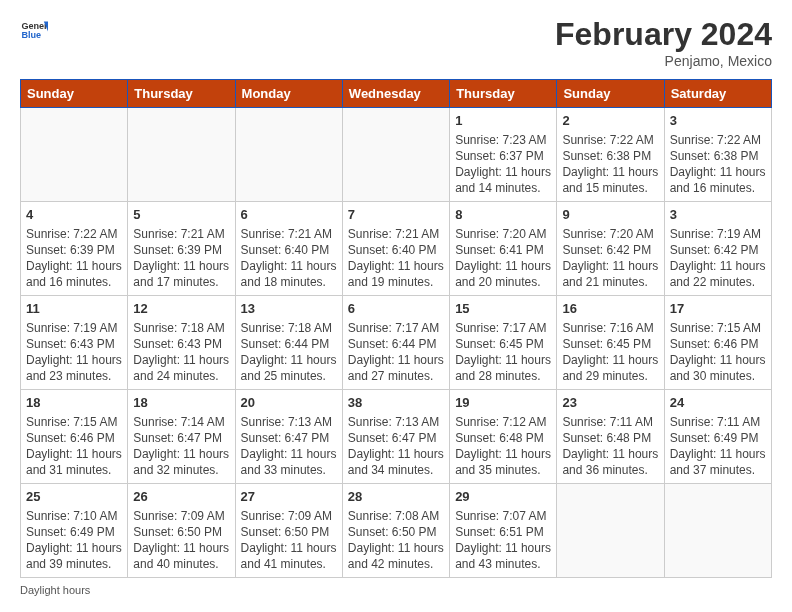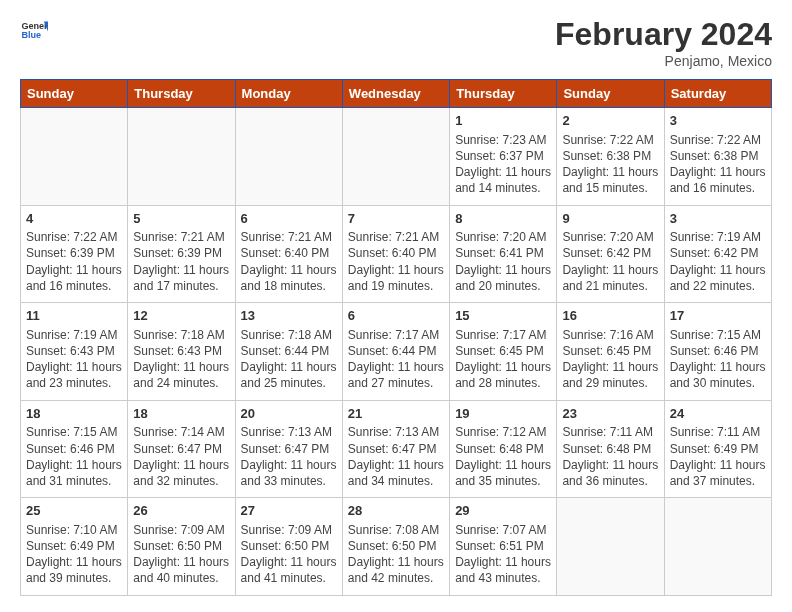--- a/index.html
+++ b/index.html
@@ -209,21 +209,21 @@
           </td>
           <td>
             <span class="day-number">18</span>
             <div class="day-info">Sunrise: 7:14 AM<br>Sunset: 6:47 PM<br>Daylight: 11 hours<br>and 32 minutes.</div>
           </td>
           <td>
             <span class="day-number">20</span>
             <div class="day-info">Sunrise: 7:13 AM<br>Sunset: 6:47 PM<br>Daylight: 11 hours<br>and 33 minutes.</div>
           </td>
           <td>
-            <span class="day-number">21</span>
+            <span class="day-number">38</span>
             <div class="day-info">Sunrise: 7:13 AM<br>Sunset: 6:47 PM<br>Daylight: 11 hours<br>and 34 minutes.</div>
           </td>
           <td>
             <span class="day-number">19</span>
             <div class="day-info">Sunrise: 7:12 AM<br>Sunset: 6:48 PM<br>Daylight: 11 hours<br>and 35 minutes.</div>
           </td>
           <td>
             <span class="day-number">23</span>
             <div class="day-info">Sunrise: 7:11 AM<br>Sunset: 6:48 PM<br>Daylight: 11 hours<br>and 36 minutes.</div>
           </td>
@@ -252,13 +252,16 @@
           <td>
             <span class="day-number">29</span>
             <div class="day-info">Sunrise: 7:07 AM<br>Sunset: 6:51 PM<br>Daylight: 11 hours<br>and 43 minutes.</div>
           </td>
           <td class="empty"></td>
           <td class="empty"></td>
         </tr>
       </tbody>
   </table>
 
+  <div class="footer-note">
+    <span>Daylight hours</span>
+  </div>
 </div>
 
 </body></html>

